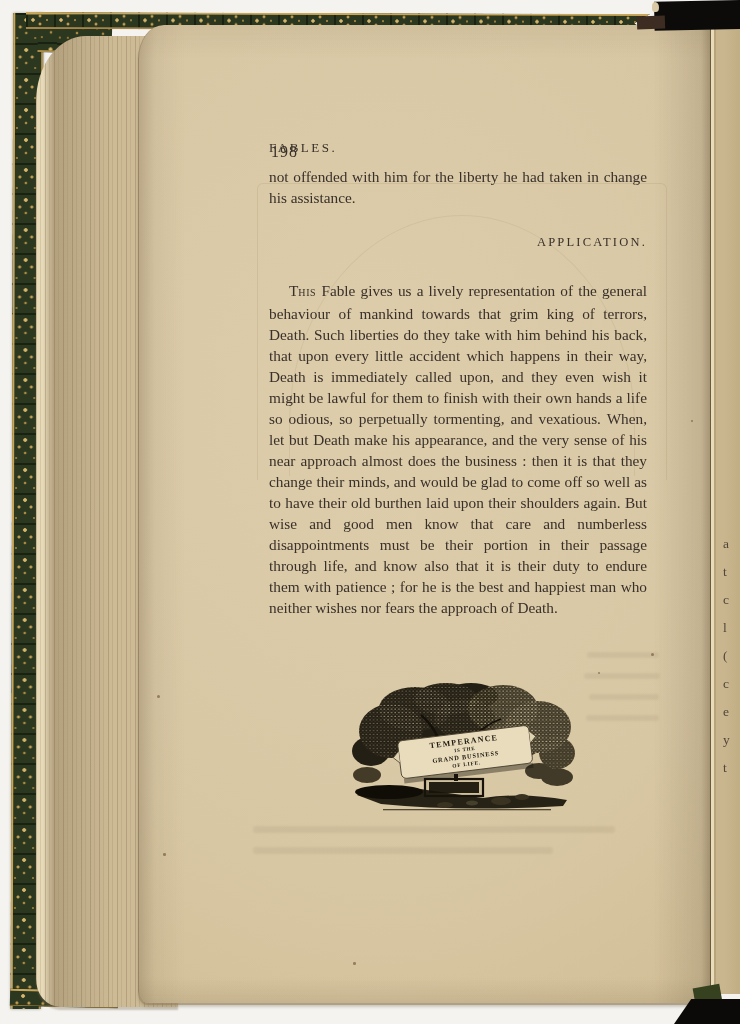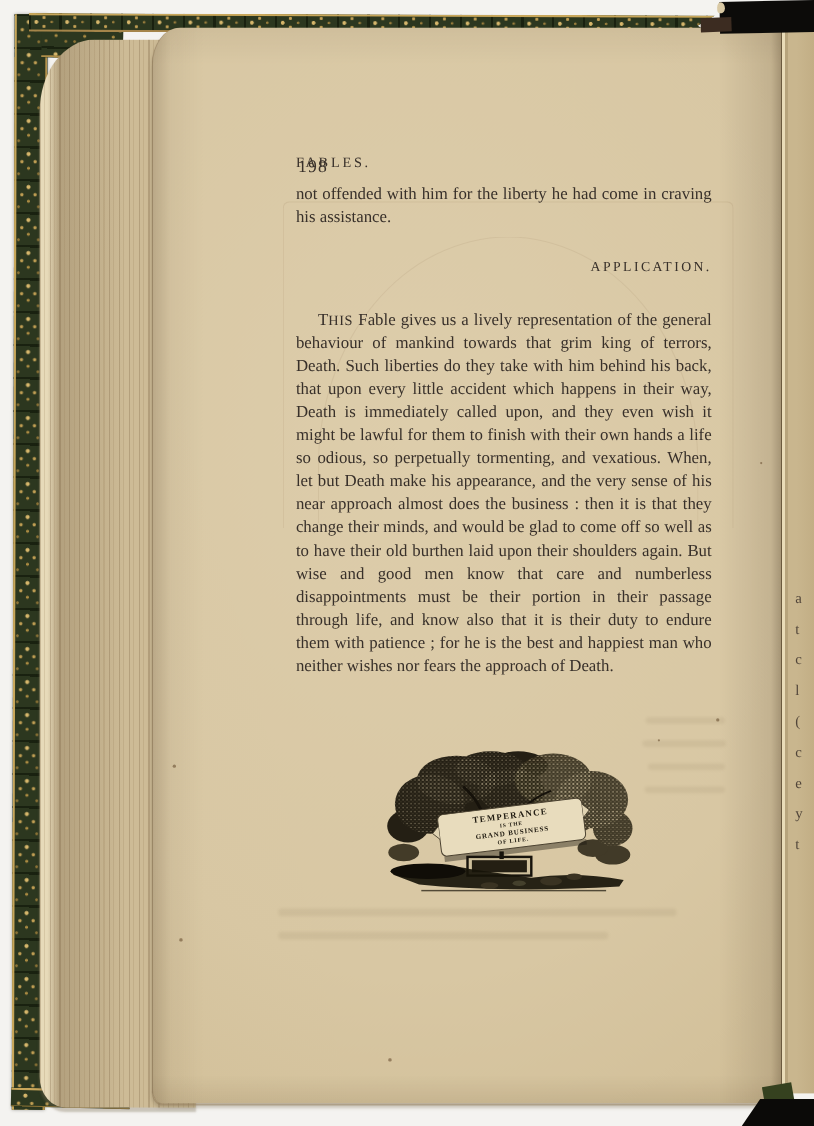--- a/index.html
+++ b/index.html
@@ -95,21 +95,21 @@
   .text-area{
     position:absolute;left:130px;top:112px;width:378px;
     color:#38302a;font-size:15.3px;line-height:21px;text-align:justify;
   }
   .head-row{position:relative;height:18px;}
   .page-num{position:absolute;left:2px;top:4px;font-size:16px;letter-spacing:1px;}
   .running-head{font-size:13px;letter-spacing:2.5px;}
   .p-intro{margin:11px 0 0 0;}
   .h-application{margin:24px 0 0 0;text-align:right;font-size:12.5px;font-weight:normal;letter-spacing:2.2px;}
   .p-main{margin:27px 0 0 0;text-indent:20px;}
-  .lead-small{font-size:13px;letter-spacing:.6px;}
+  .lead-small{font-size:10px;letter-spacing:.6px;}
 
   
   .ghost{position:absolute;background:#7e6b4c;opacity:.11;border-radius:3px;filter:blur(1.3px);}
   .speck{position:absolute;border-radius:50%;background:rgba(96,70,40,.55);}
 
   
   .vignette{position:absolute;left:212px;top:654px;width:226px;height:136px;}
 
   
   .facing-page{
@@ -149,21 +149,21 @@
 
   <div class="page-main">
     <div class="plate-mark"></div>
     <div class="plate-arch"></div>
 
     <div class="text-area">
       <div class="head-row">
         <span class="page-num">198</span>
         <div class="running-head">FABLES.</div>
       </div>
-      <p class="p-intro">not offended with him for the liberty he had come in craving his assistance.</p>
+      <p class="p-intro">not offended with him for the liberty he had taken in change his assistance.</p>
       <h3 class="h-application">APPLICATION.</h3>
       <p class="p-main"><span>T</span><span class="lead-small">HIS</span><span> Fable gives us a lively representation of the general behaviour of mankind towards that grim king of terrors, Death.  Such liberties do they take with him behind his back, that upon every little accident which happens in their way, Death is immediately called upon, and they even wish it might be lawful for them to finish with their own hands a life so odious, so perpetually tormenting, and vexatious.  When, let but Death make his appearance, and the very sense of his near approach almost does the business : then it is that they change their minds, and would be glad to come off so well as to have their old burthen laid upon their shoulders again.  But wise and good men know that care and numberless disappointments must be their portion in their passage through life, and know also that it is their duty to endure them with patience ; for he is the best and happiest man who neither wishes nor fears the approach of Death.</span></p>
     </div>
 
     <div class="ghost" style="left:448px;top:627px;width:72px;height:6px;"></div>
     <div class="ghost" style="left:445px;top:648px;width:76px;height:6px;"></div>
     <div class="ghost" style="left:450px;top:669px;width:70px;height:6px;"></div>
     <div class="ghost" style="left:447px;top:690px;width:73px;height:6px;"></div>
     <div class="ghost" style="left:114px;top:801px;width:362px;height:7px;"></div>
     <div class="ghost" style="left:114px;top:822px;width:300px;height:7px;"></div>

